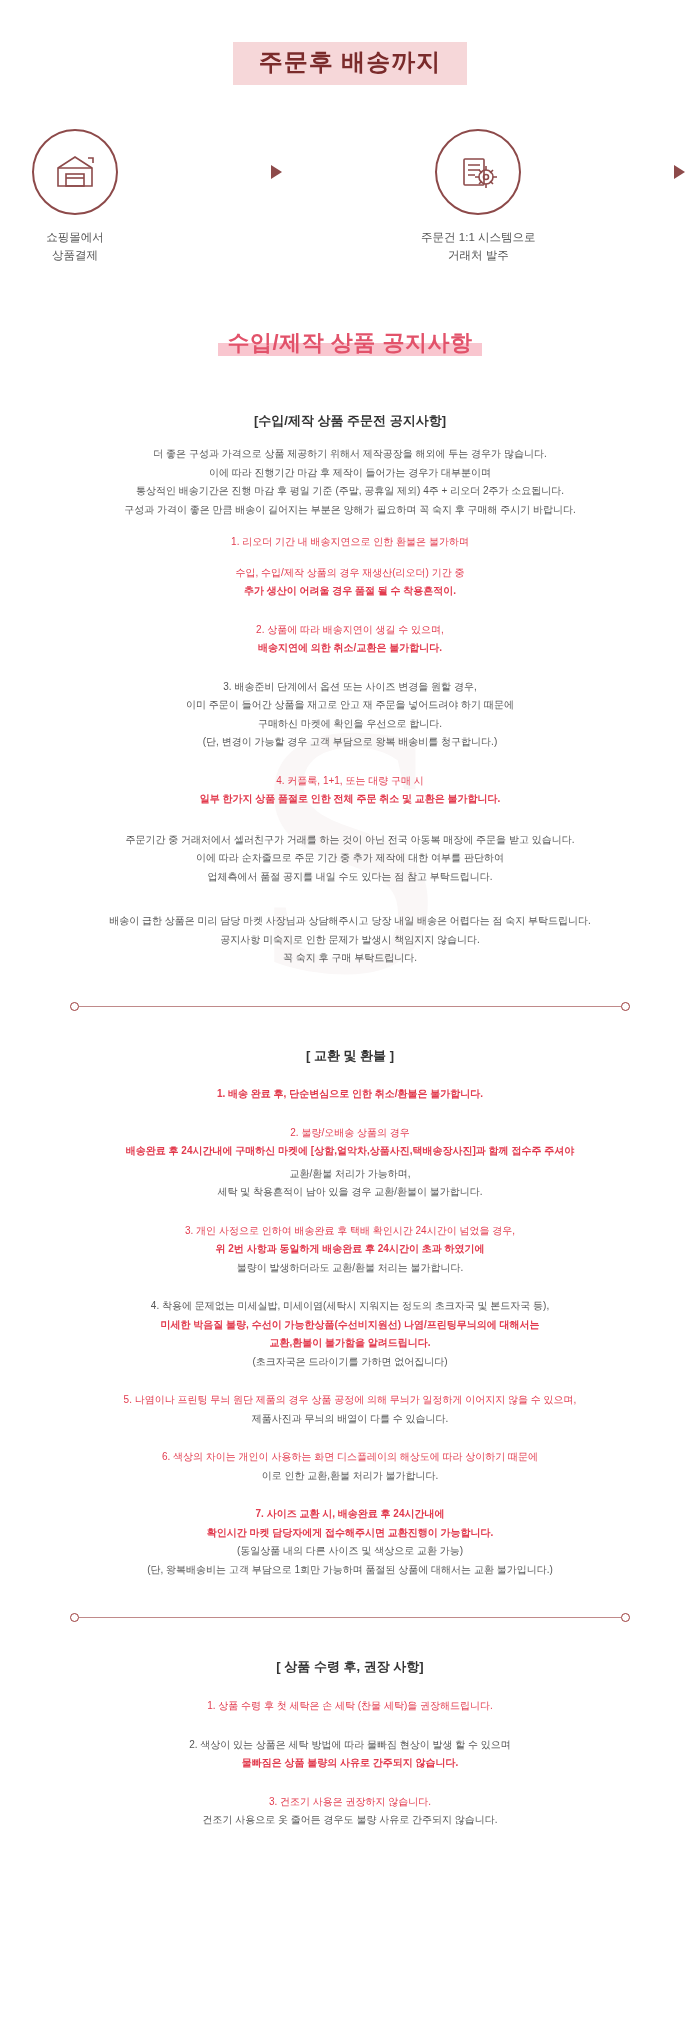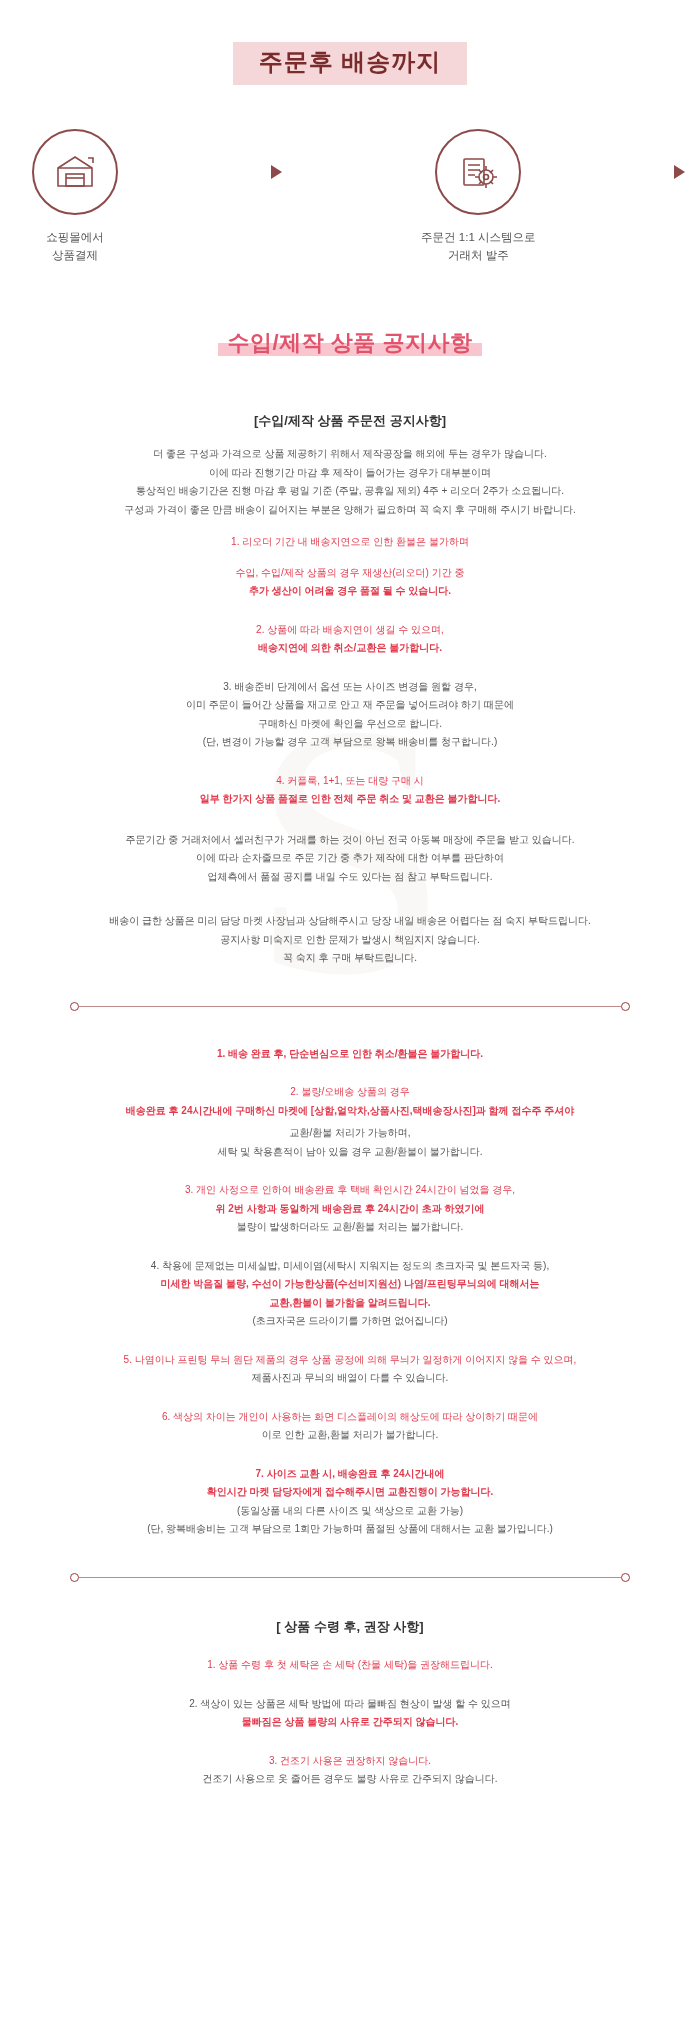--- a/index.html
+++ b/index.html
@@ -244,21 +244,21 @@
     <div class="section narrow" style="margin-top:52px;">
       <div class="sec-title">[수입/제작 상품 주문전 공지사항]</div>
       <p class="para">더 좋은 구성과 가격으로 상품 제공하기 위해서 제작공장을 해외에 두는 경우가 많습니다.
 이에 따라 진행기간 마감 후 제작이 들어가는 경우가 대부분이며
 통상적인 배송기간은 진행 마감 후 평일 기준 (주말, 공휴일 제외) 4주 + 리오더 2주가 소요됩니다.
 구성과 가격이 좋은 만큼 배송이 길어지는 부분은 양해가 필요하며 꼭 숙지 후 구매해 주시기 바랍니다.</p>
 
       <div class="block">
         <p class="para tight red">1. 리오더 기간 내 배송지연으로 인한 환불은 불가하며</p>
         <p class="para tight red" style="margin-bottom:0">수입, 수입/제작 상품의 경우 재생산(리오더) 기간 중</p>
-        <p class="para red-b">추가 생산이 어려울 경우 품절 될 수 있습니다.</p>
+        <p class="para red-b">추가 생산이 어려울 경우 품절 될 수 착용흔적이.</p>
       </div>
 
       <div class="block">
         <p class="para tight red" style="margin-bottom:0">2. 상품에 따라 배송지연이 생길 수 있으며,</p>
         <p class="para red-b">배송지연에 의한 취소/교환은 불가합니다.</p>
       </div>
 
       <div class="block">
         <p class="para tight" style="margin-bottom:0">3. 배송준비 단계에서 옵션 또는 사이즈 변경을 원할 경우,</p>
         <p class="para tight" style="margin-bottom:0">이미 주문이 들어간 상품을 재고로 안고 재 주문을 넣어드려야 하기 때문에</p>
@@ -279,20 +279,21 @@
 꼭 숙지 후 구매 부탁드립니다.</p>
     </div>
 
     <div class="divider">
       <span class="dot left"></span>
       <span class="line"></span>
       <span class="dot right"></span>
     </div>
 
     <div class="section narrow">
+      <div class="brace-title">[ 교환 및 환불 ]</div>
 
       <div class="block">
         <p class="para red-b">1. 배송 완료 후, 단순변심으로 인한 취소/환불은 불가합니다.</p>
       </div>
 
       <div class="block">
         <p class="para tight red" style="margin-bottom:0">2. 불량/오배송 상품의 경우</p>
         <p class="para tight red-b" style="margin-bottom:4px">배송완료 후 24시간내에 구매하신 마켓에 [상함,얼악차,상품사진,택배송장사진]과 함께 접수주 주셔야</p>
         <p class="para tight" style="margin-bottom:0">교환/환불 처리가 가능하며,</p>
         <p class="para">세탁 및 착용흔적이 남아 있을 경우 교환/환불이 불가합니다.</p>

